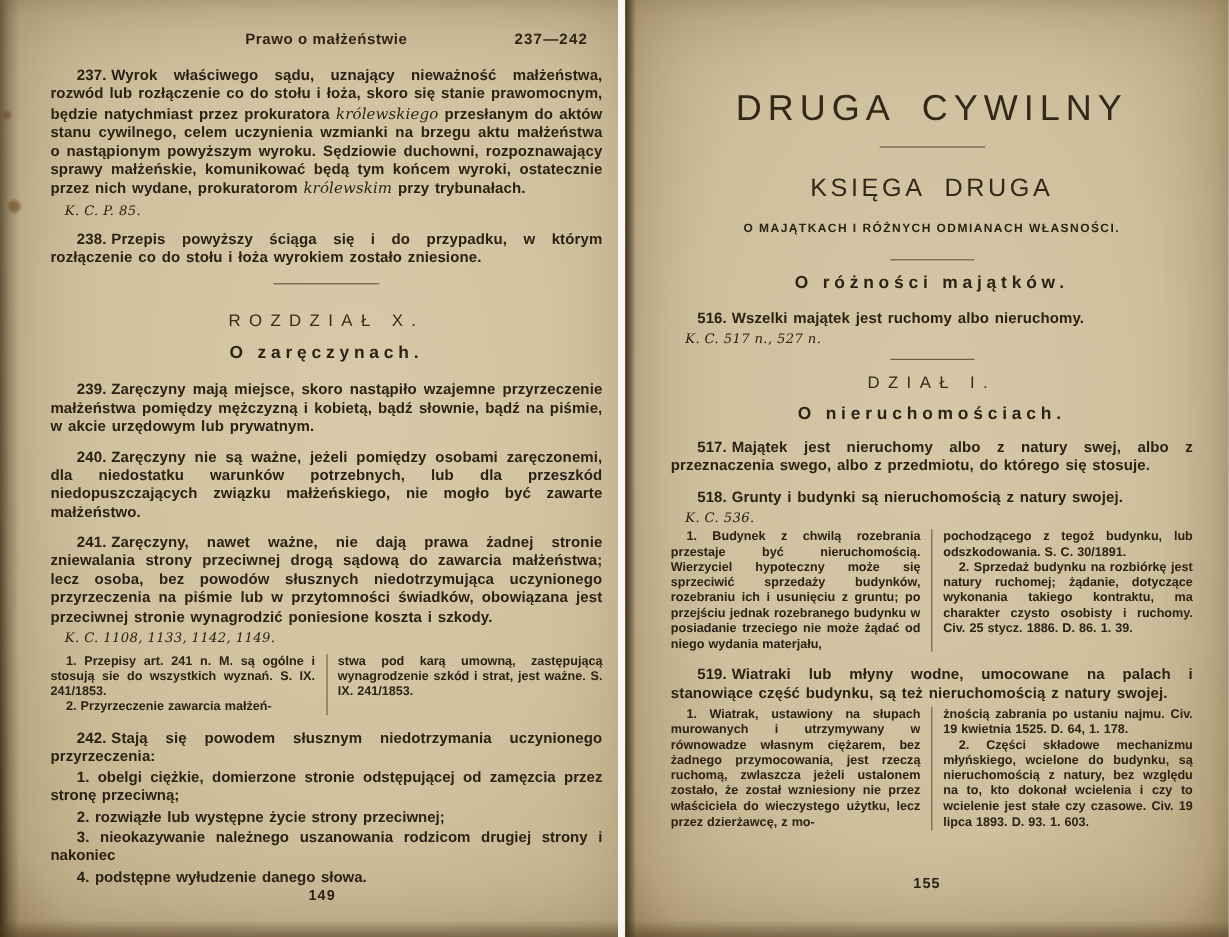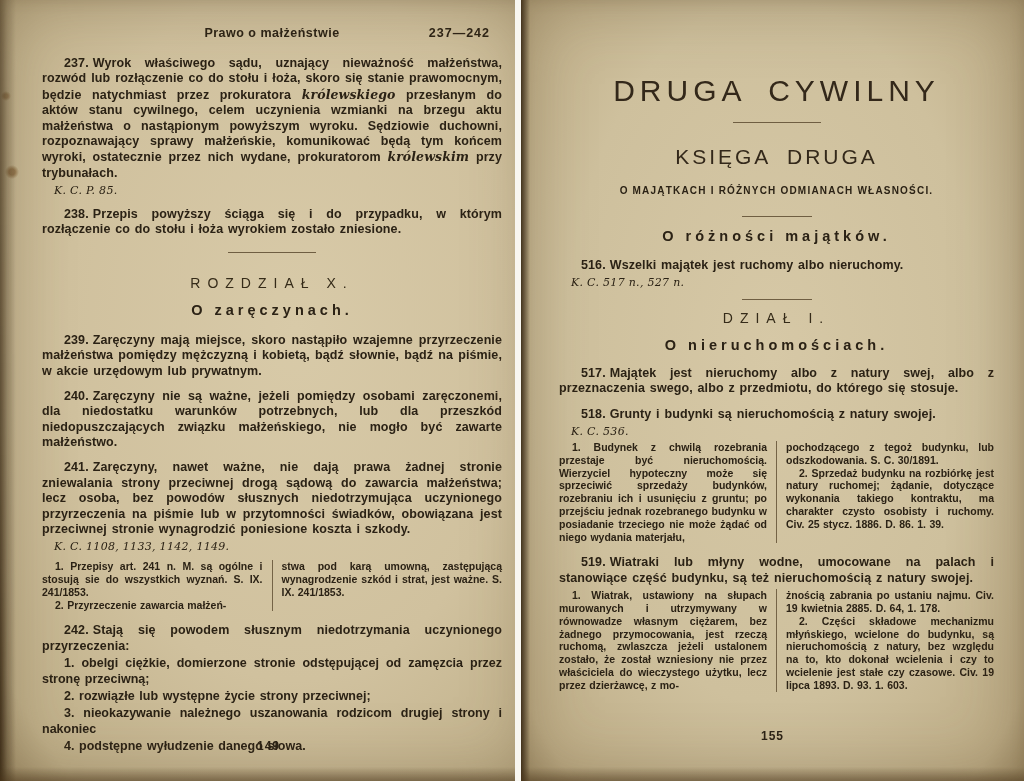--- a/index.html
+++ b/index.html
@@ -52,21 +52,21 @@
   .running-head{position:relative;height:16px;font-size:12.5px;font-weight:bold;}
   .running-title{text-align:center;letter-spacing:.5px;}
   .article-range{position:absolute;right:12px;top:0;letter-spacing:1px;}
 
   
   .para{
     font-size:12.5px;line-height:1.23;text-align:justify;font-weight:bold;
     letter-spacing:.1px;word-spacing:1.2px;margin:10px 0 0 0;text-indent:22px;
   }
   .para .art-num{padding-right:4px;}
-  .ital{font-family:"DejaVu Serif", serif;font-style:italic;font-weight:bold;margin-top:28px;}
+  .ital{font-family:"DejaVu Serif", serif;font-style:italic;font-weight:normal;margin-top:28px;}
   .ref{
     font-family:"DejaVu Serif", serif;font-style:italic;
     font-size:11px;margin:3px 0 0 12px;letter-spacing:.3px;
   }
 
   .divider{width:88px;border:0;border-top:1px solid #6f5e42;margin:14px auto 0;}
   .divider.small{width:70px;}
 
   .kicker{
     text-align:center;font-size:14px;letter-spacing:7px;margin-top:22px;color:#352b19;
@@ -196,19 +196,19 @@
       </div>
     </div>
 
     <p class="para" style="margin-top:12px"><span class="art-num">519.</span><span>Wiatraki lub młyny wodne, umocowane na palach i stanowiące część budynku, są też nieruchomością z natury swojej.</span></p>
 
     <div class="footnotes" style="margin-top:3px">
       <div class="fn-col fn-col-left">
         <p class="fn-para">1. Wiatrak, ustawiony na słupach murowanych i utrzymywany w równowadze własnym ciężarem, bez żadnego przymocowania, jest rzeczą ruchomą, zwlaszcza jeżeli ustalonem zostało, że został wzniesiony nie przez właściciela do wieczystego użytku, lecz przez dzierżawcę, z mo-</p>
       </div>
       <div class="fn-col fn-col-right">
-        <p class="fn-para" style="text-indent:0">żnością zabrania po ustaniu najmu. Civ. 19 kwietnia 2885. D. 64, 1. 178.</p>
+        <p class="fn-para" style="text-indent:0">żnością zabrania po ustaniu najmu. Civ. 19 kwietnia 1525. D. 64, 1. 178.</p>
         <p class="fn-para">2. Części składowe mechanizmu młyńskiego, wcielone do budynku, są nieruchomością z natury, bez względu na to, kto dokonał wcielenia i czy to wcielenie jest stałe czy czasowe. Civ. 19 lipca 1893. D. 93. 1. 603.</p>
       </div>
     </div>
   </div>
   <div class="page-num page-num-right">155</div>
 </div>
 
 </body></html>

